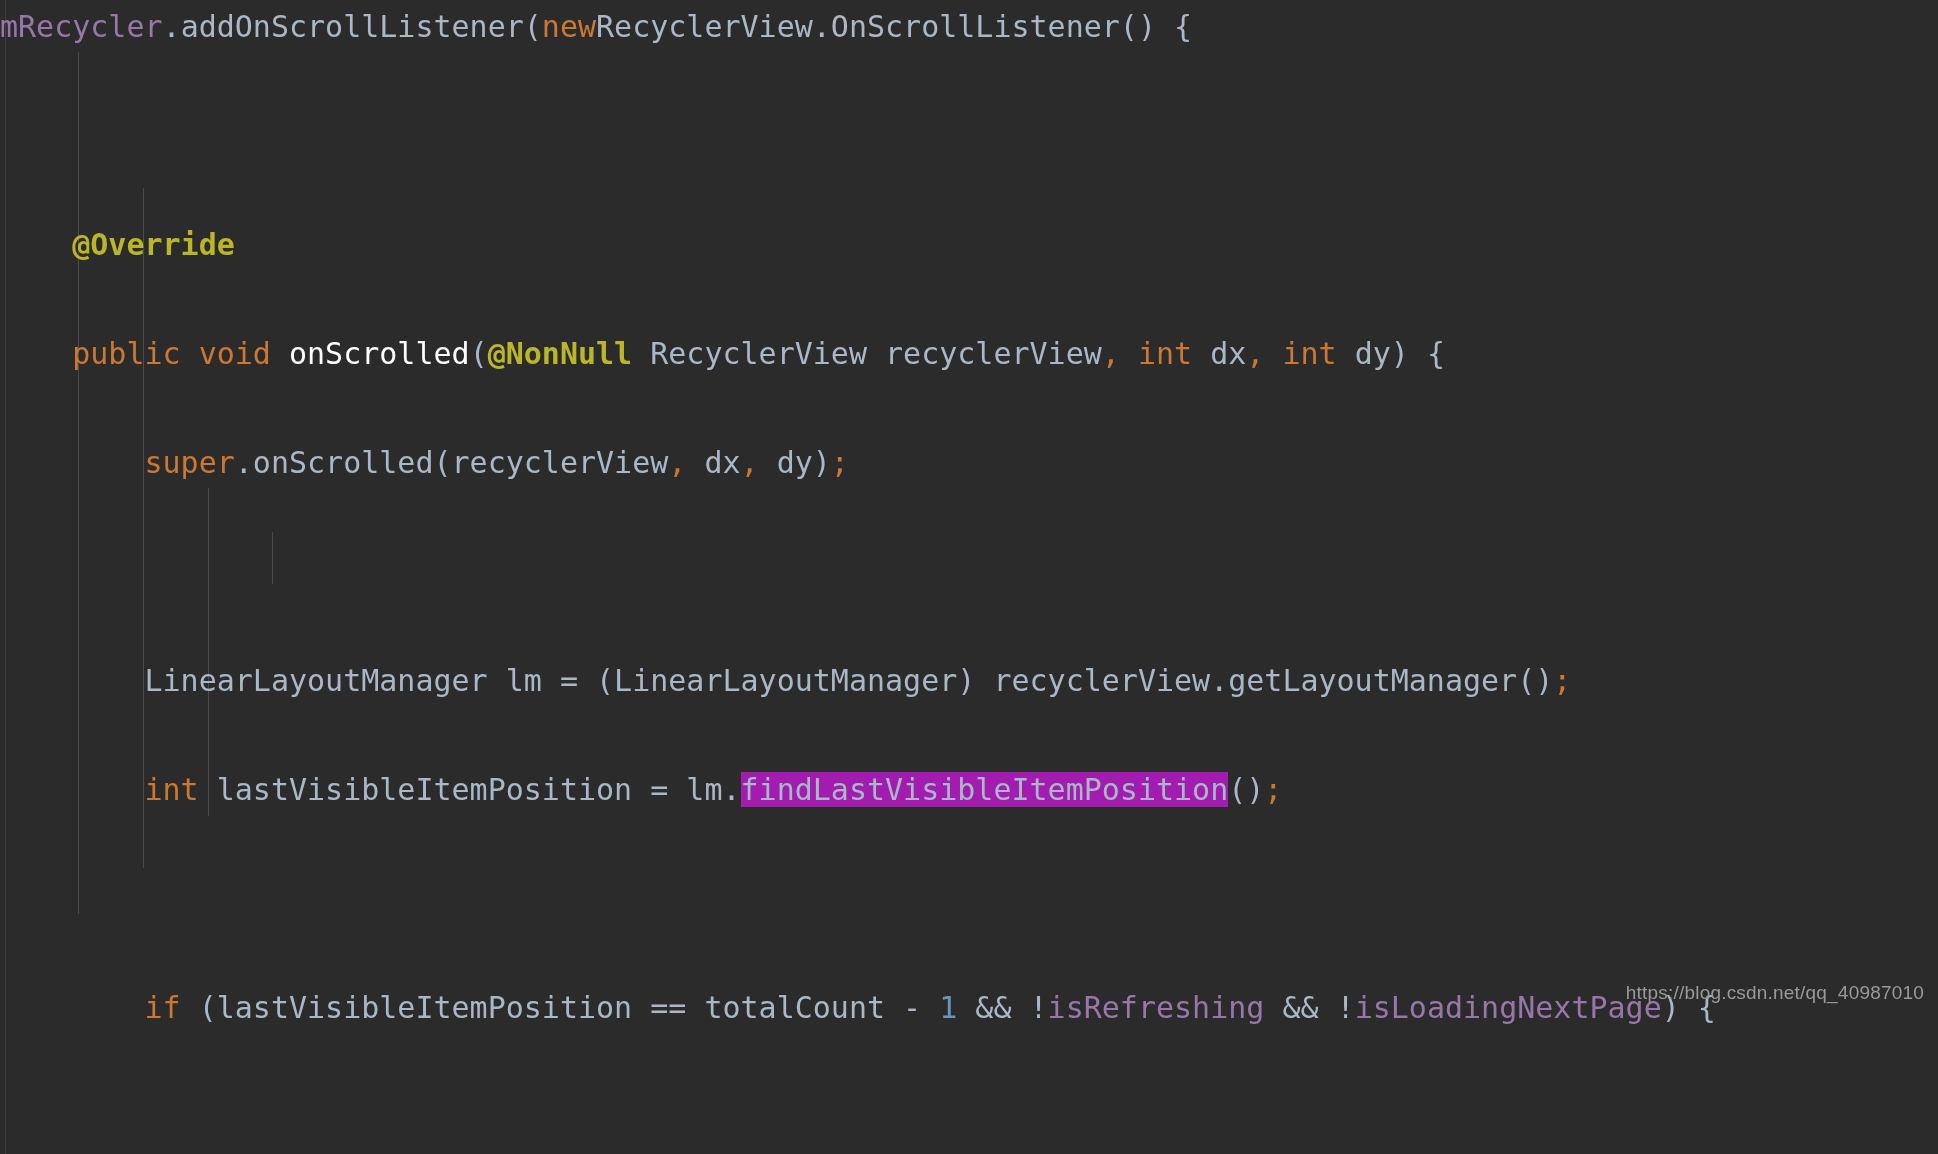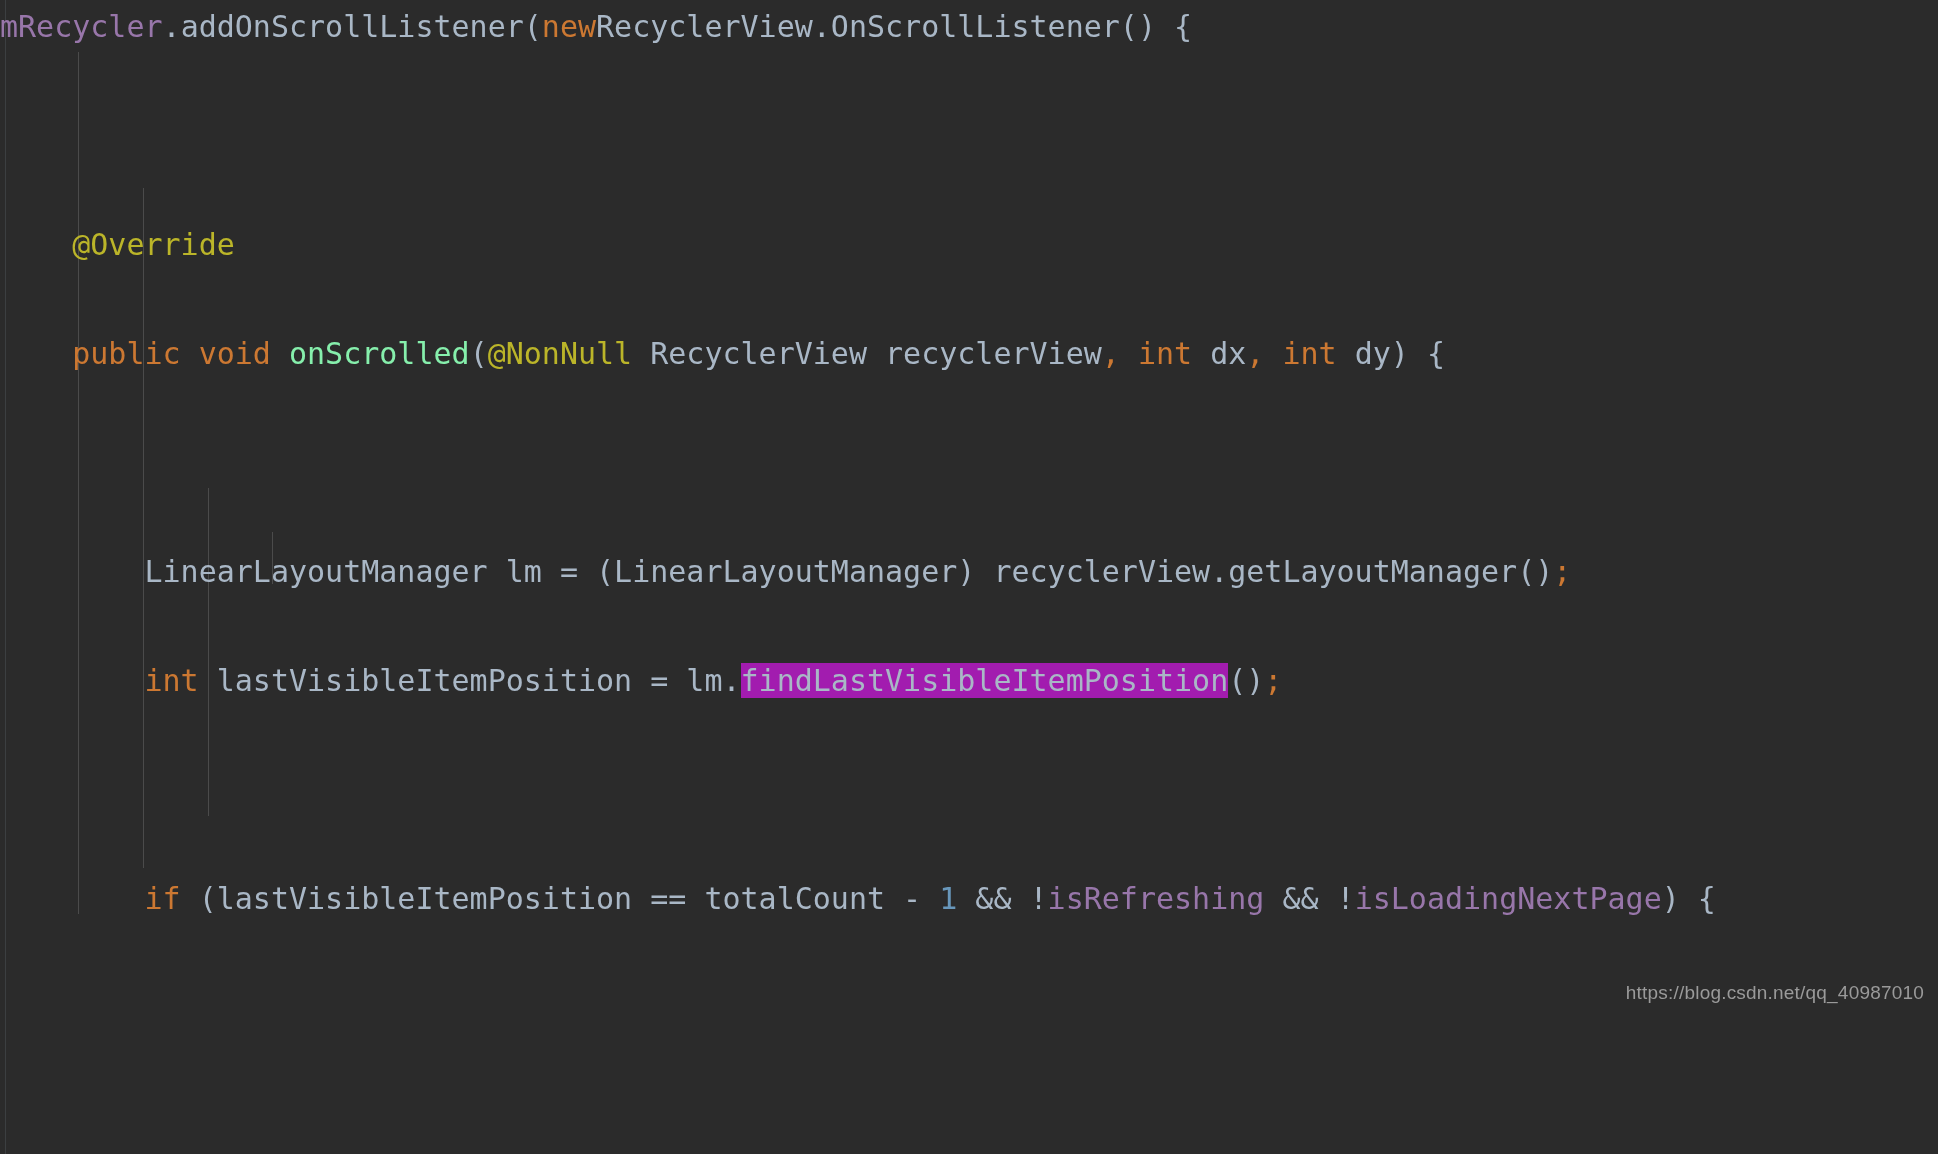--- a/index.html
+++ b/index.html
@@ -57,24 +57,24 @@
   .line {
     height: 54.5px;
     position: relative;
     white-space: pre;
   }
 
   
   .kw      { color: #cc7832; }            
   .punc-o  { color: #cc7832; }            
   .def     { color: #a9b7c6; }            
-  .anno    { color: #bbb529; }            
+  .anno    { color: #bbb529; font-weight: bold; }            
   .field   { color: #9876aa; }  
   .num     { color: #6897bb; }            
-  .mdecl   { color: #86efac; }            
+  .mdecl   { color: #ffffff; }            
   .sel     { background: #a21caf; }
 
   
   .watermark {
     position: absolute;
     right: 14px;
     bottom: 24px;
     color: #9a9a9a;
     font-family: "Liberation Sans", sans-serif;
     font-size: 19px;
@@ -91,20 +91,21 @@
 
   <div class="indent-guide" style="left:78px; top:52px; height:862px;"></div>
   <div class="indent-guide" style="left:143px; top:188px; height:680px;"></div>
   <div class="indent-guide" style="left:208px; top:488px; height:328px;"></div>
   <div class="indent-guide" style="left:272px; top:532px; height:52px;"></div>
 
   <pre id="code"><div class="line"><span class="field">mRecycler</span><span class="def">.</span><span class="def">addOnScrollListener</span><span class="def">(</span><span class="kw">new</span><span class="def">RecyclerView.OnScrollListener()</span><span class="def"> {</span></div>
 <div class="line"> </div>
 <div class="line">    <span class="anno">@Override</span></div>
 <div class="line">    <span class="kw">public</span> <span class="kw">void</span> <span class="mdecl">onScrolled</span><span class="def">(</span><span class="anno">@NonNull</span><span class="def"> RecyclerView recyclerView</span><span class="punc-o">,</span> <span class="kw">int</span><span class="def"> dx</span><span class="punc-o">,</span> <span class="kw">int</span><span class="def"> dy) {</span></div>
+<div class="line">        <span class="kw">super</span><span class="def">.onScrolled(recyclerView</span><span class="punc-o">,</span><span class="def"> dx</span><span class="punc-o">,</span><span class="def"> dy)</span><span class="punc-o">;</span></div>
 <div class="line"> </div>
 <div class="line">        <span class="def">LinearLayoutManager lm = (LinearLayoutManager) recyclerView.getLayoutManager()</span><span class="punc-o">;</span></div>
 <div class="line">        <span class="kw">int</span><span class="def"> lastVisibleItemPosition = lm.</span><span class="def sel">findLastVisibleItemPosition</span><span class="def">()</span><span class="punc-o">;</span></div>
 <div class="line"> </div>
 <div class="line">        <span class="kw">if</span><span class="def"> (lastVisibleItemPosition == totalCount - </span><span class="num">1</span><span class="def"> &amp;&amp; !</span><span class="field">isRefreshing</span><span class="def"> &amp;&amp; !</span><span class="field">isLoadingNextPage</span><span class="def">) {</span></div>
 
 
 
 
 

